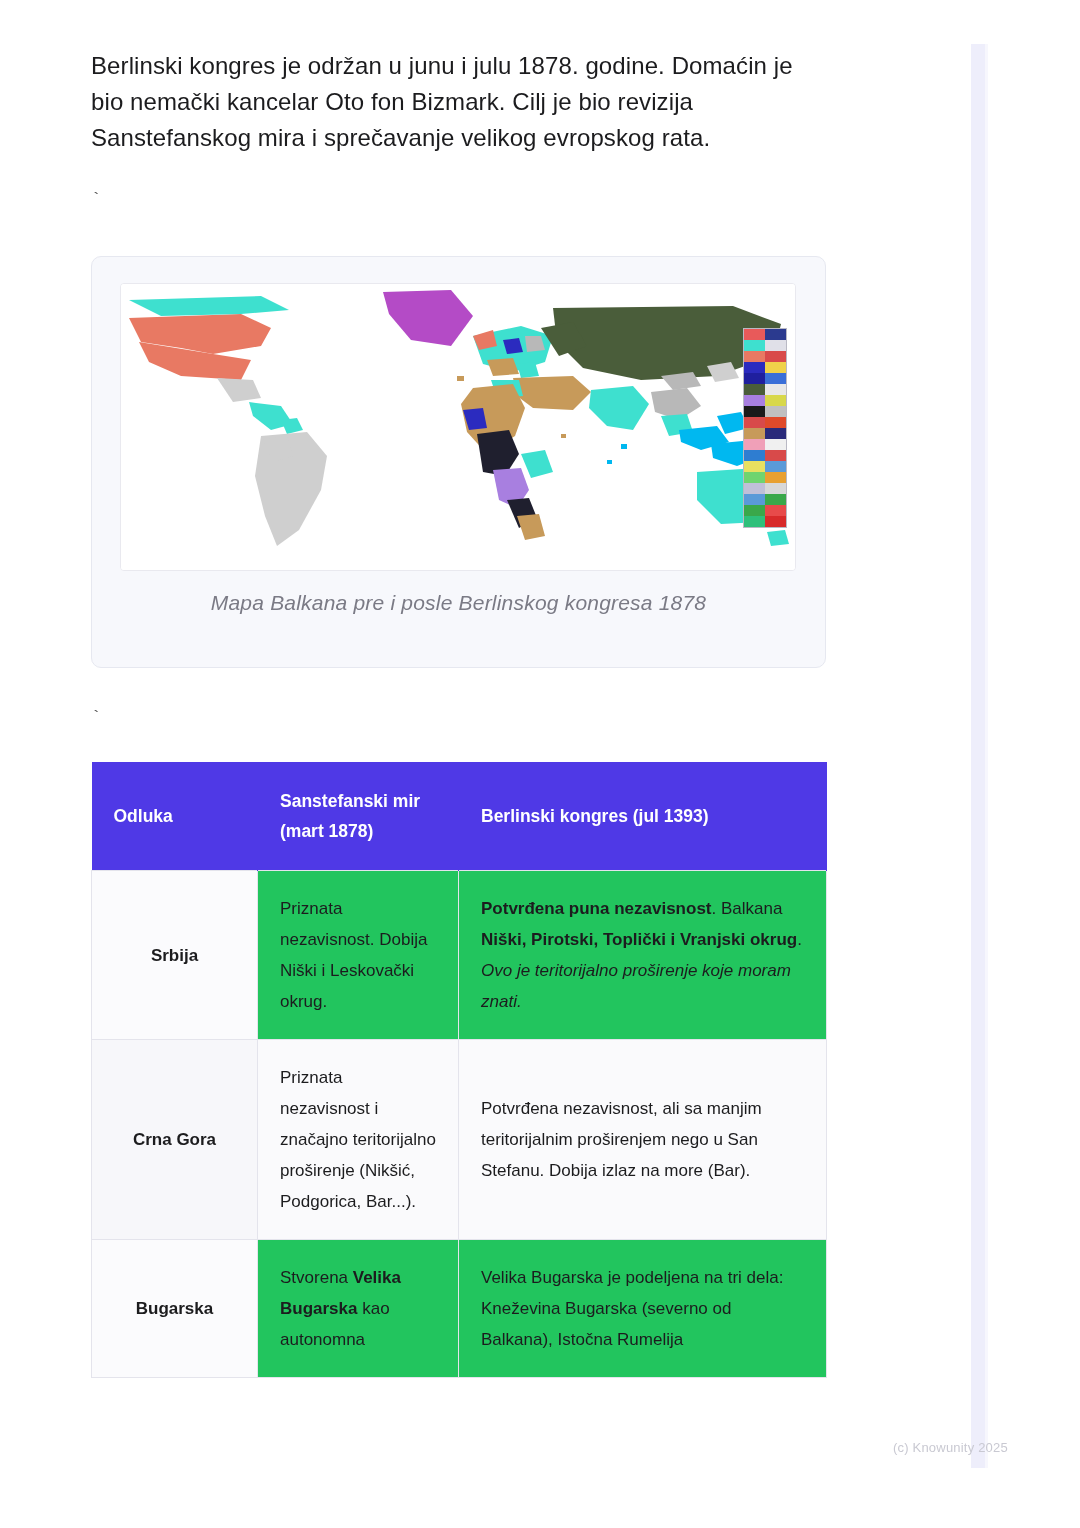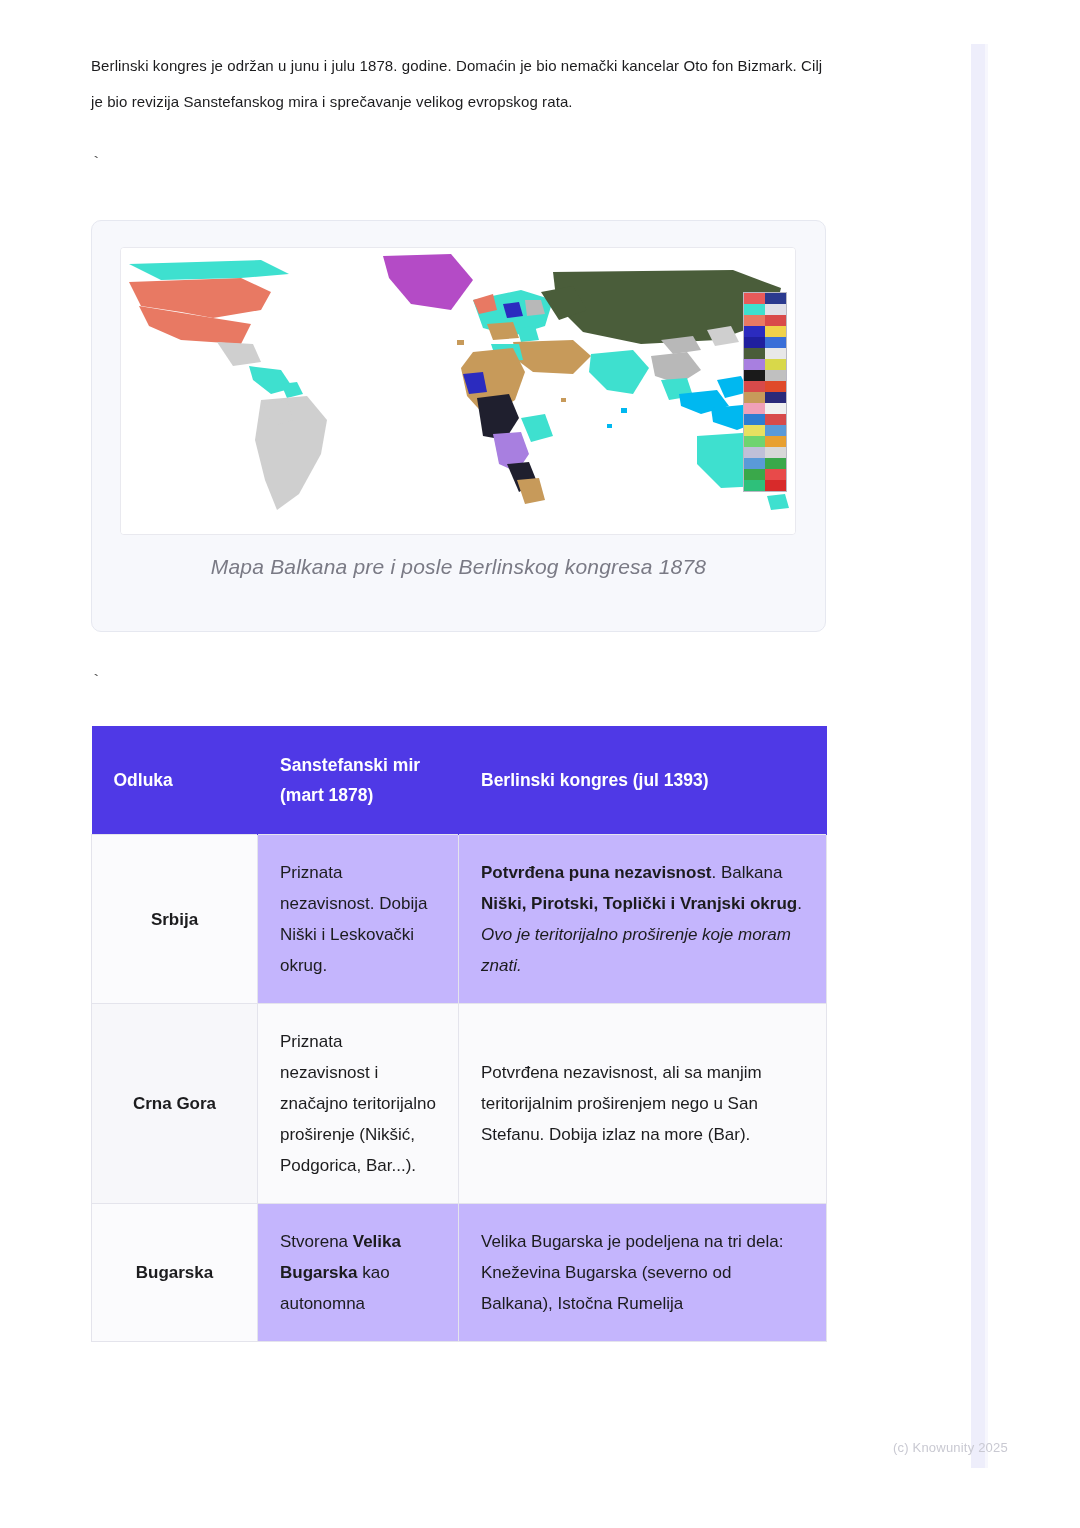--- a/index.html
+++ b/index.html
@@ -22,21 +22,21 @@
   }
 
   .content {
     position: absolute;
     left: 91px;
     top: 48px;
     width: 735px;
   }
 
   p.intro {
-    font-size: 15px;
+    font-size: 24px;
     line-height: 36px;
     margin: 0;
     letter-spacing: 0.1px;
     color: #1c1c1e;
   }
 
   .backtick {
     font-size: 17px;
     line-height: 20px;
     color: #555;
@@ -119,21 +119,21 @@
     border-right: 1px solid #4f39e6;
     vertical-align: middle;
   }
   table.cmp td {
     font-size: 17px;
     line-height: 31px;
     padding: 22px 22px;
     border: 1px solid #e4e4ec;
     vertical-align: middle;
     color: #1c1c1e;
-    background: #c4b5fd;
+    background: #22c55e;
   }
   table.cmp td.rowhead {
     font-weight: bold;
     background: #fbfbfd;
     text-align: center;
   }
   table.cmp tr.alt td { background: #fafafc; }
   table.cmp tr.alt td.rowhead { background: #f7f7fa; }
   col.c1 { width: 166px; }
   col.c2 { width: 201px; }

